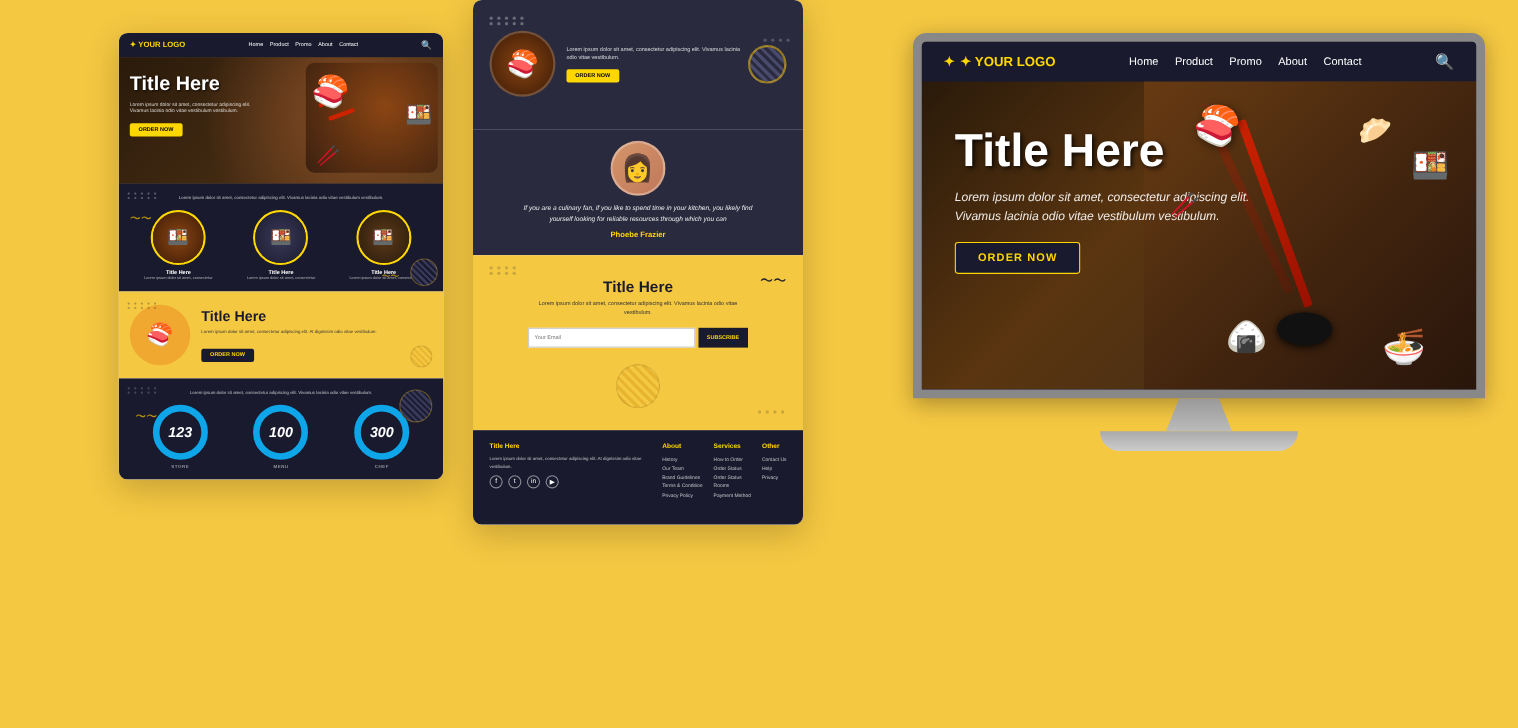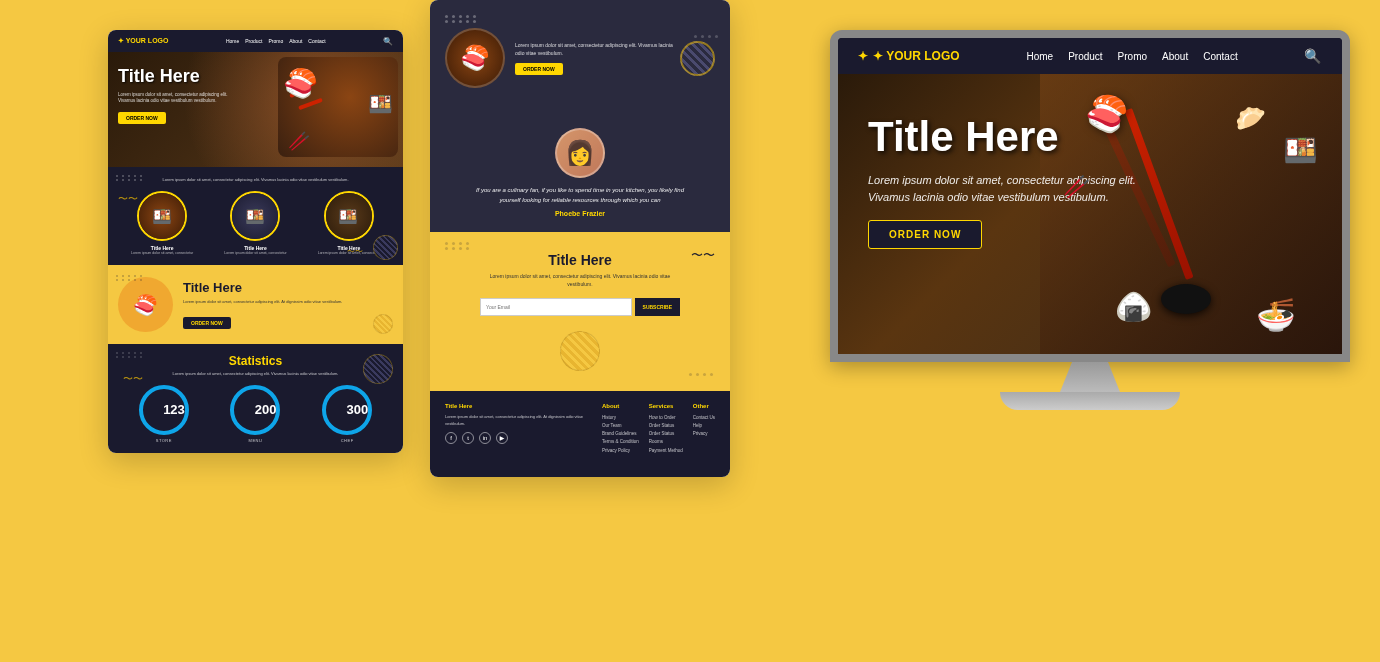--- a/index.html
+++ b/index.html
@@ -276,26 +276,27 @@
       display: flex;
       justify-content: space-around;
     }
     .mob-stat-item {
       text-align: center;
     }
     .mob-stat-circle {
       width: 50px;
       height: 50px;
       border-radius: 50%;
-      border: 4px solid #0ea5e9;
+      border: 6px solid #0ea5e9;
       display: flex;
       flex-direction: column;
-      align-items: flex-end;
+      align-items: center;
       justify-content: center;
       margin: 0 auto 3px;
+      font-style: italic;
     }
     .mob-stat-number {
       color: #fff;
       font-size: 13px;
       font-weight: bold;
       line-height: 1;
     }
     .mob-stat-label {
       color: rgba(255,255,255,0.7);
       font-size: 4px;
@@ -752,32 +753,31 @@
       <div style="width:2px;height:2px;background:rgba(255,255,255,0.2);border-radius:50%"></div>
       <div style="width:2px;height:2px;background:rgba(255,255,255,0.2);border-radius:50%"></div>
       <div style="width:2px;height:2px;background:rgba(255,255,255,0.2);border-radius:50%"></div>
       <div style="width:2px;height:2px;background:rgba(255,255,255,0.2);border-radius:50%"></div>
       <div style="width:2px;height:2px;background:rgba(255,255,255,0.2);border-radius:50%"></div>
       <div style="width:2px;height:2px;background:rgba(255,255,255,0.2);border-radius:50%"></div>
       <div style="width:2px;height:2px;background:rgba(255,255,255,0.2);border-radius:50%"></div>
       <div style="width:2px;height:2px;background:rgba(255,255,255,0.2);border-radius:50%"></div>
     </div>
     <div style="position:absolute;left:15px;top:28px;font-size:10px;color:rgba(255,200,0,0.7)">〜〜</div>
-    <div class="mob-stats-title">Statistics</div>
     <div class="mob-stats-desc">Lorem ipsum dolor sit amet, consectetur adipiscing elit. Vivamus lacinia odio vitae vestibulum.</div>
     <div class="mob-stats-items">
       <div class="mob-stat-item">
         <div class="mob-stat-circle">
           <div class="mob-stat-number">123</div>
         </div>
         <div class="mob-stat-label">STORE</div>
       </div>
       <div class="mob-stat-item">
         <div class="mob-stat-circle">
-          <div class="mob-stat-number">200</div>
+          <div class="mob-stat-number">100</div>
         </div>
         <div class="mob-stat-label">MENU</div>
       </div>
       <div class="mob-stat-item">
         <div class="mob-stat-circle">
           <div class="mob-stat-number">300</div>
         </div>
         <div class="mob-stat-label">CHEF</div>
       </div>
     </div>

